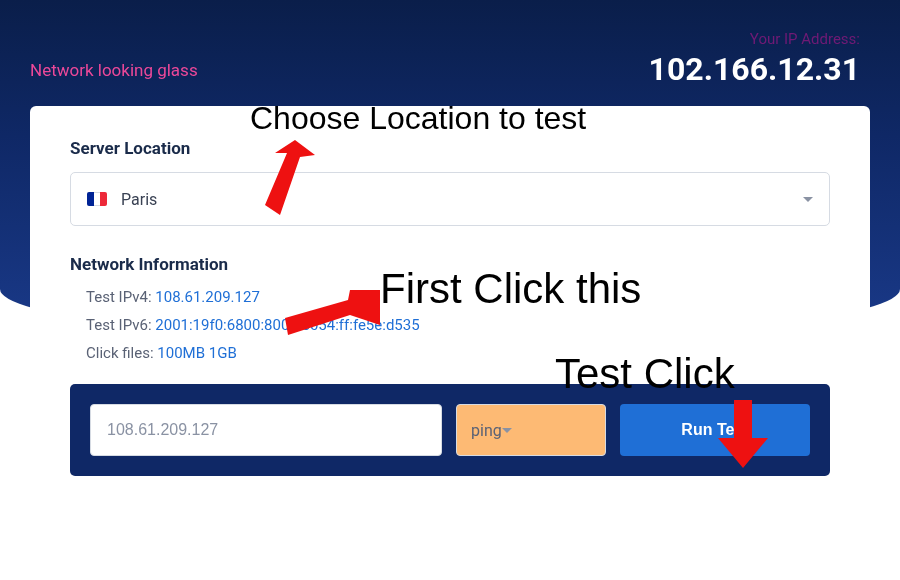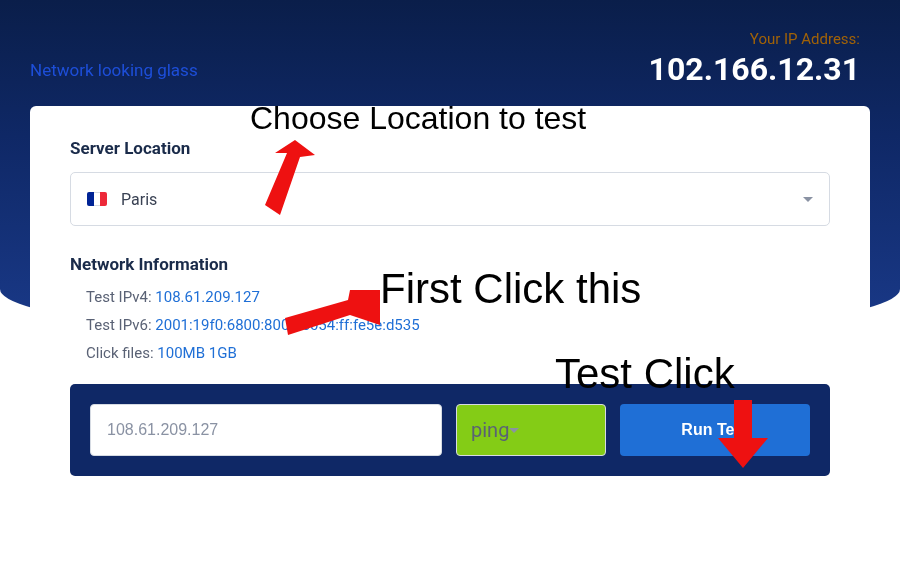--- a/index.html
+++ b/index.html
@@ -23,25 +23,25 @@
       z-index: 1;
       display: flex;
       justify-content: space-between;
       align-items: flex-start;
       padding: 30px 40px 0 30px;
       color: #fff;
     }
     .app-title {
       font-size: 17px;
       font-weight: 400;
-      color: #1d4ed8;
+      color: #ec4899;
       margin-top: 30px;
     }
     .ip-box { text-align: right; }
-    .ip-label { font-size: 15px; color: #a16207; margin-bottom: 2px; }
+    .ip-label { font-size: 15px; color: #701a75; margin-bottom: 2px; }
     .ip-value { font-size: 32px; font-weight: 700; color: #fff; }
 
     .card {
       position: relative;
       z-index: 1;
       background: #fff;
       margin: 18px 30px 0 30px;
       border-radius: 6px;
       padding: 20px 40px 30px 40px;
     }
@@ -100,29 +100,29 @@
       background:#fff;
       border:1px solid #d6dbe3;
       border-radius:4px;
       height:52px;
       padding:0 16px;
       font-size:16px;
       color:#8a92a3;
     }
     .test-type {
       width:150px;
-      background:#84cc16;
+      background:#fdba74;
       border:1px solid #d6dbe3;
       border-radius:4px;
       height:52px;
       display:flex;
       align-items:center;
       padding:8px 14px;
       color:#5a6275;
-      font-size:20px;
+      font-size:16px;
       cursor:pointer;
     }
     .run-btn {
       width:190px;
       background:#1f6fd6;
       color:#fff;
       border:none;
       border-radius:4px;
       height:52px;
       font-size:16px;

